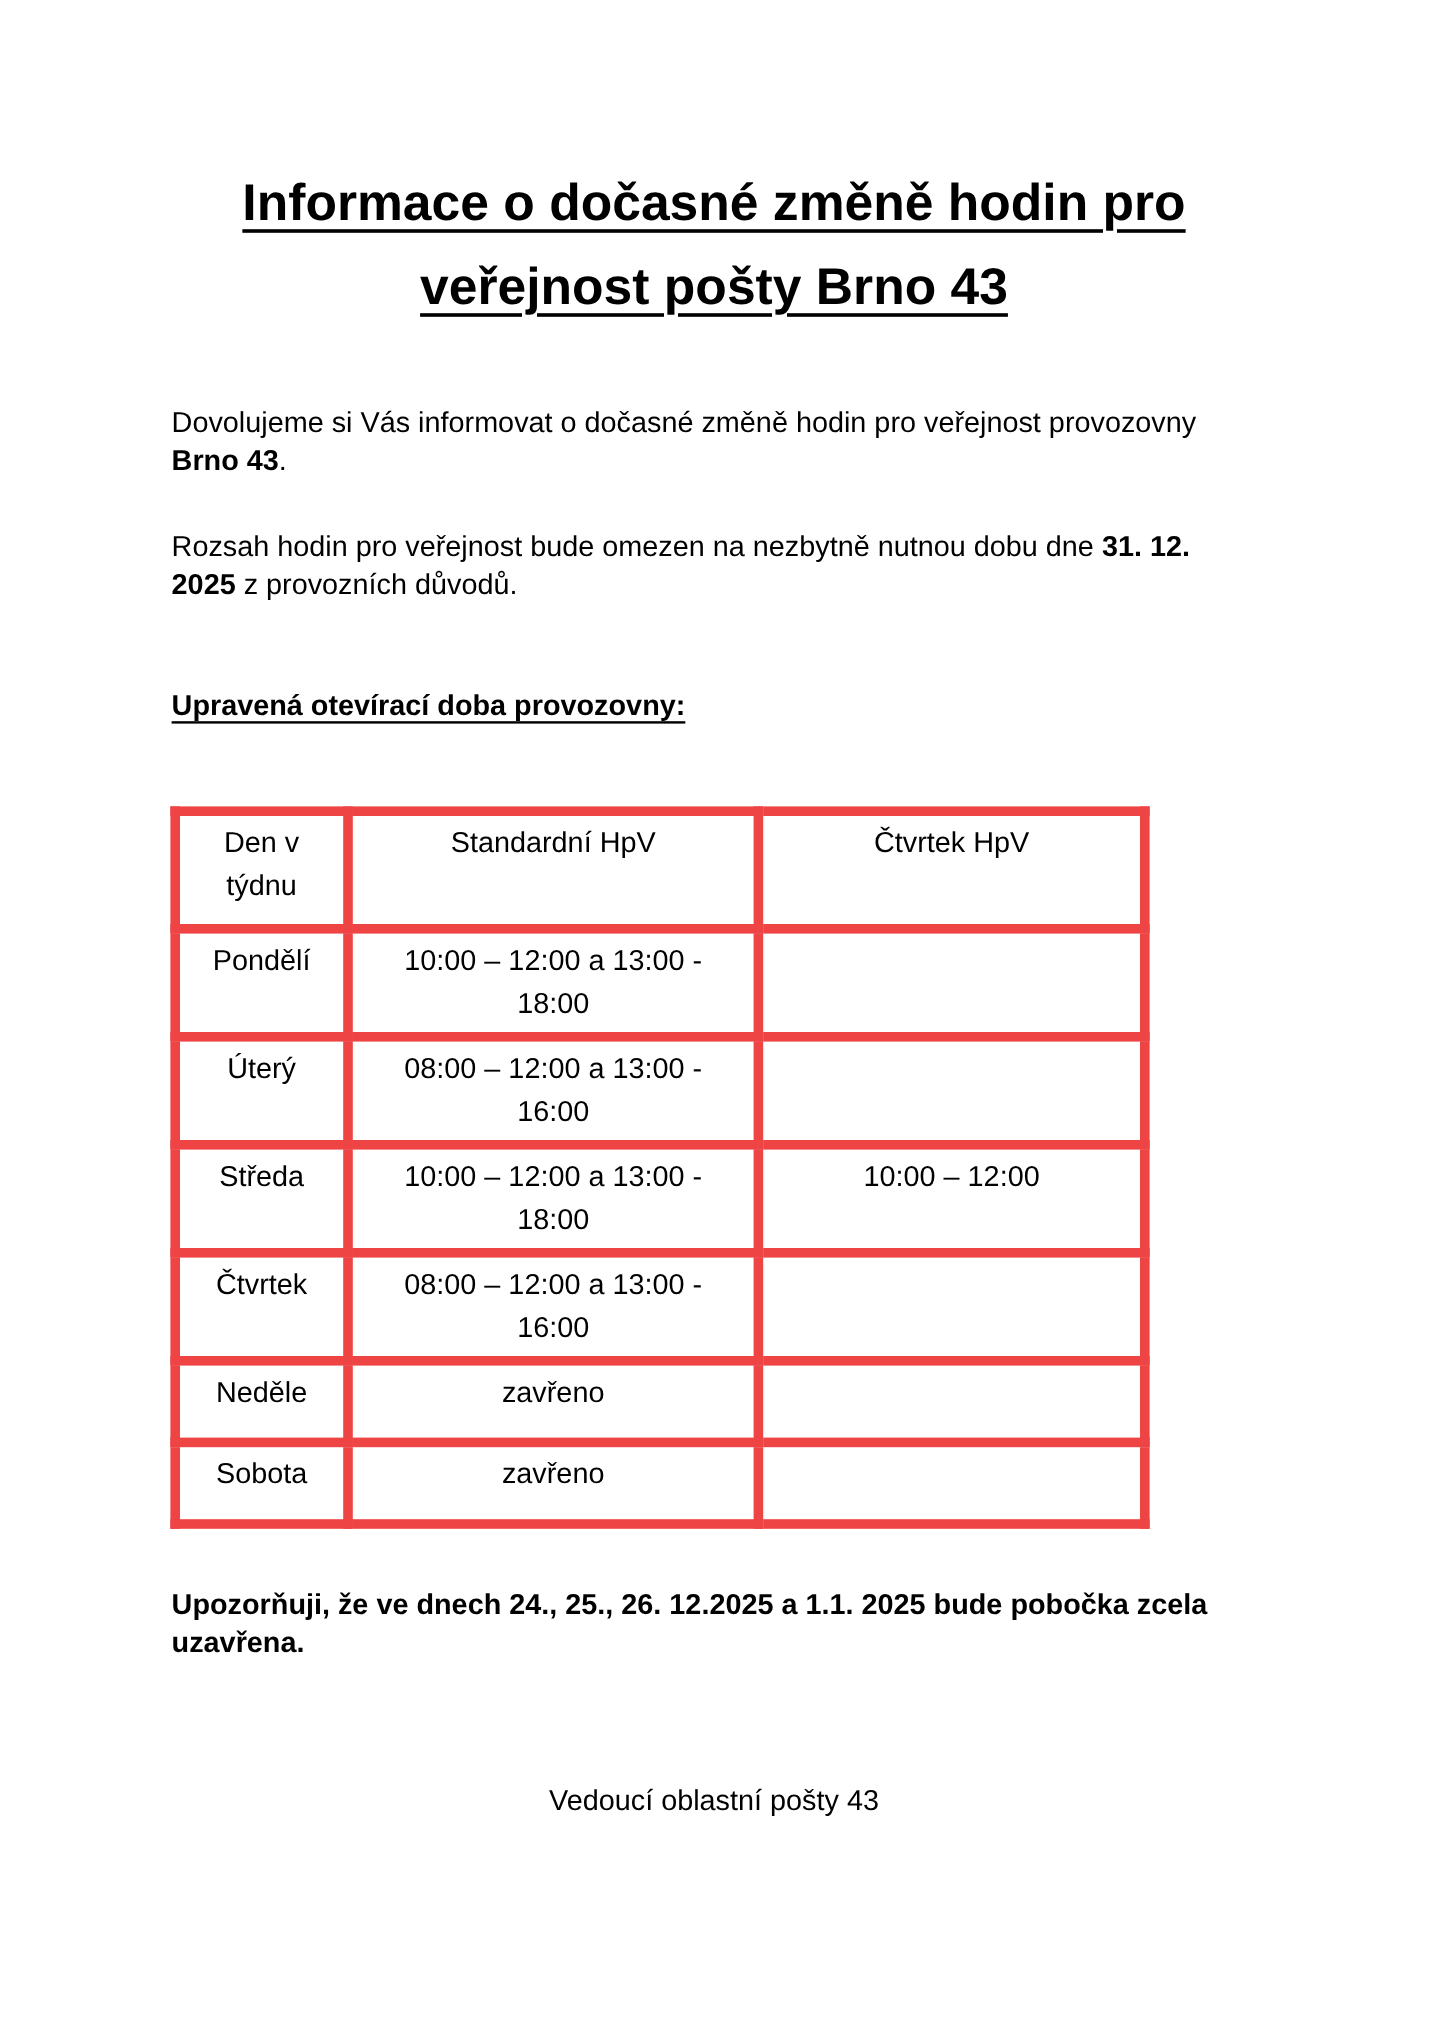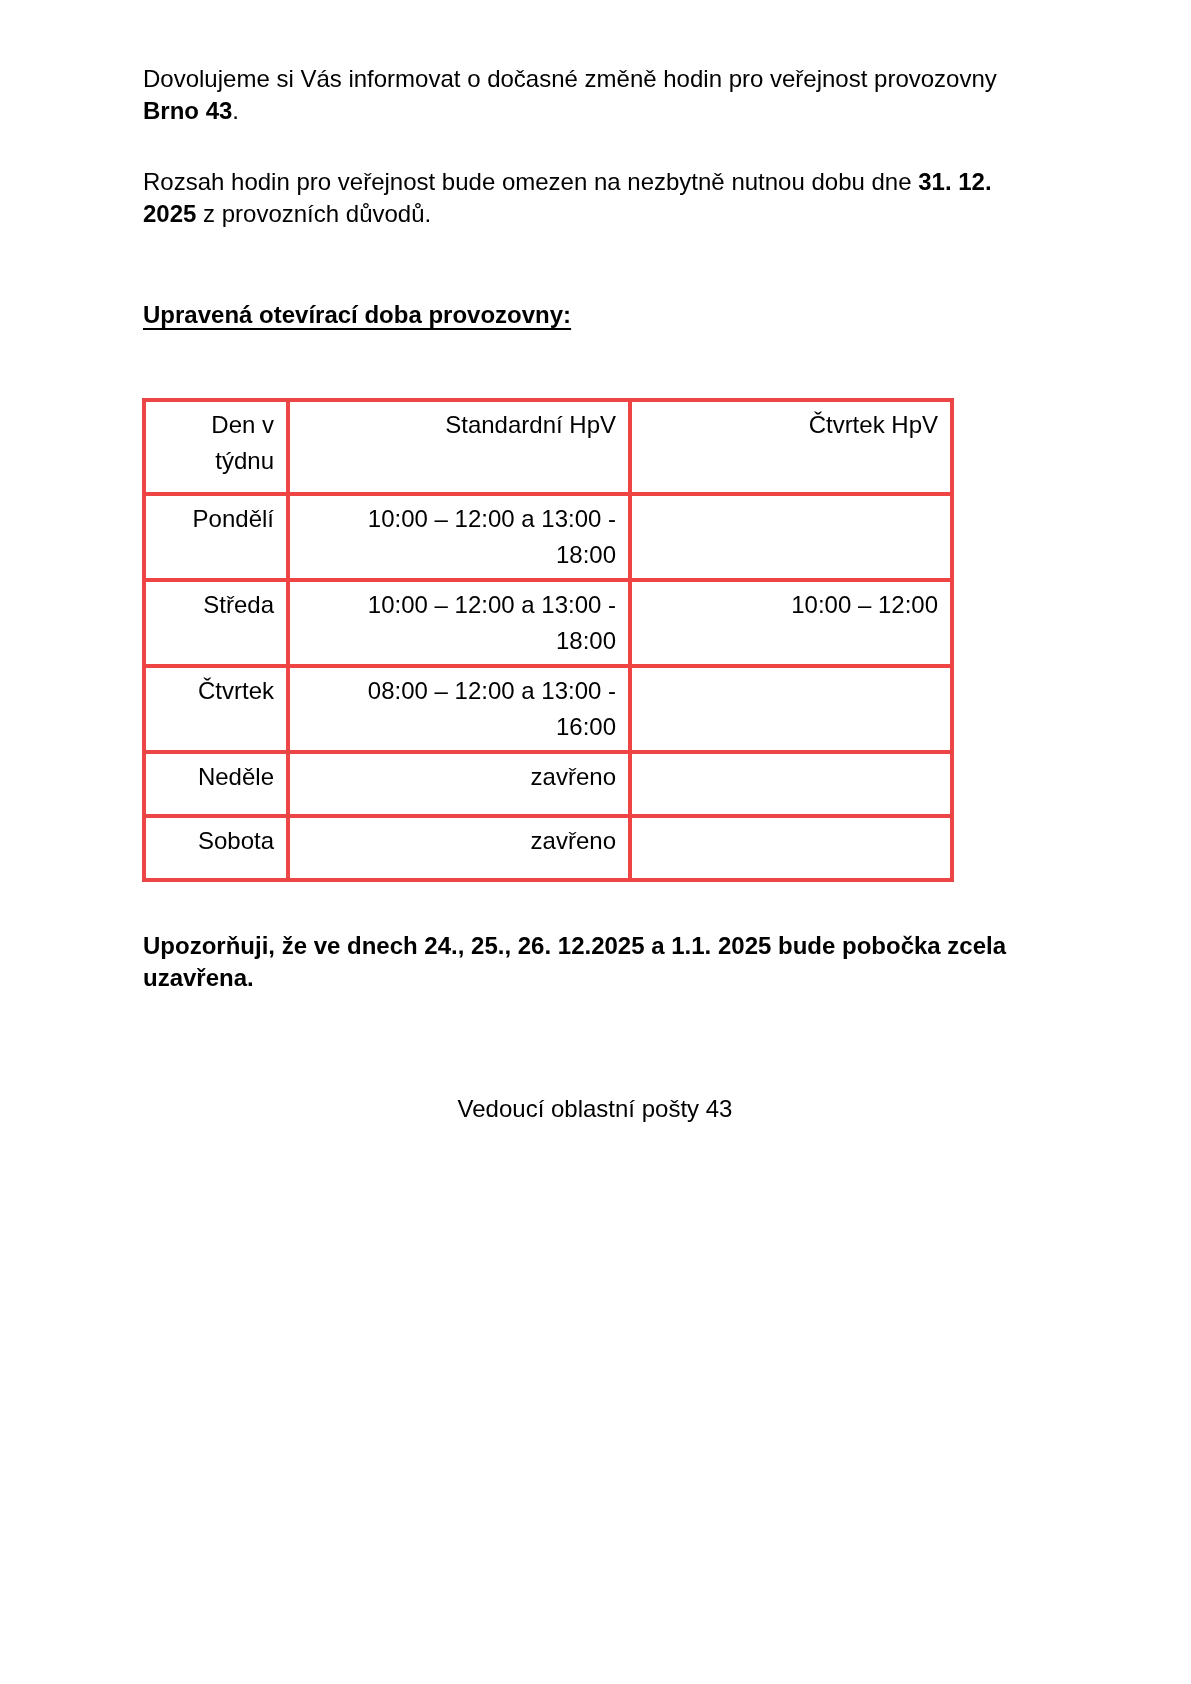--- a/index.html
+++ b/index.html
@@ -52,23 +52,23 @@
   table.hours {
     margin-top: 67px;
     margin-left: -1px;
     border-collapse: collapse;
     table-layout: fixed;
     width: 808px;
     font-size: 24px;
   }
   table.hours th,
   table.hours td {
-    border: 4px solid #ef4444;
+    border: 8px solid #ef4444;
     vertical-align: top;
-    text-align: right;
+    text-align: center;
     padding: 5px 12px;
     line-height: 36px;
     font-weight: normal;
     overflow: hidden;
   }
   table.hours th { height: 80px; }
   table.hours td { height: 50px; }
   td.bold-cell { font-weight: bold; }
   .closure-note {
     margin: 48px 0 0 0;
@@ -81,20 +81,21 @@
     font-size: 24px;
     line-height: 32px;
     text-align: center;
   }
 </style>
 </head>
 <body>
 
 <div class="page">
 
+  <h1 class="doc-title">Informace o dočasné změně hodin pro veřejnost pošty Brno 43</h1>
 
   <p class="para para-1"><span style="font-weight: normal;">Dovolujeme si Vás informovat o dočasné změně hodin pro veřejnost provozovny </span><span style="font-weight: bold;">Brno 43</span><span style="font-weight: normal;">.</span></p>
 
   <p class="para para-2"><span style="font-weight: normal;">Rozsah hodin pro veřejnost bude omezen na nezbytně nutnou dobu dne </span><span style="font-weight: bold;">31. 12. 2025</span><span style="font-weight: normal;"> z provozních důvodů.</span></p>
 
   <h2 class="section-heading">Upravená otevírací doba provozovny:</h2>
 
   <table class="hours">
     <colgroup>
       <col style="width:144px">
@@ -105,20 +106,25 @@
       <tr>
         <th>Den v týdnu</th>
         <th>Standardní HpV</th>
         <th>Čtvrtek HpV</th>
       </tr>
     </thead>
     <tbody>
       <tr>
         <td>Pondělí</td>
         <td>10:00 – 12:00 a 13:00 - 18:00</td>
+        <td></td>
+      </tr>
+      <tr>
+        <td>Úterý</td>
+        <td>08:00 – 12:00 a 13:00 - 16:00</td>
         <td></td>
       </tr>
       <tr>
         <td>Středa</td>
         <td>10:00 – 12:00 a 13:00 - 18:00</td>
         <td class="bold-cell">10:00 – 12:00</td>
       </tr>
       <tr>
         <td>Čtvrtek</td>
         <td>08:00 – 12:00 a 13:00 - 16:00</td>

